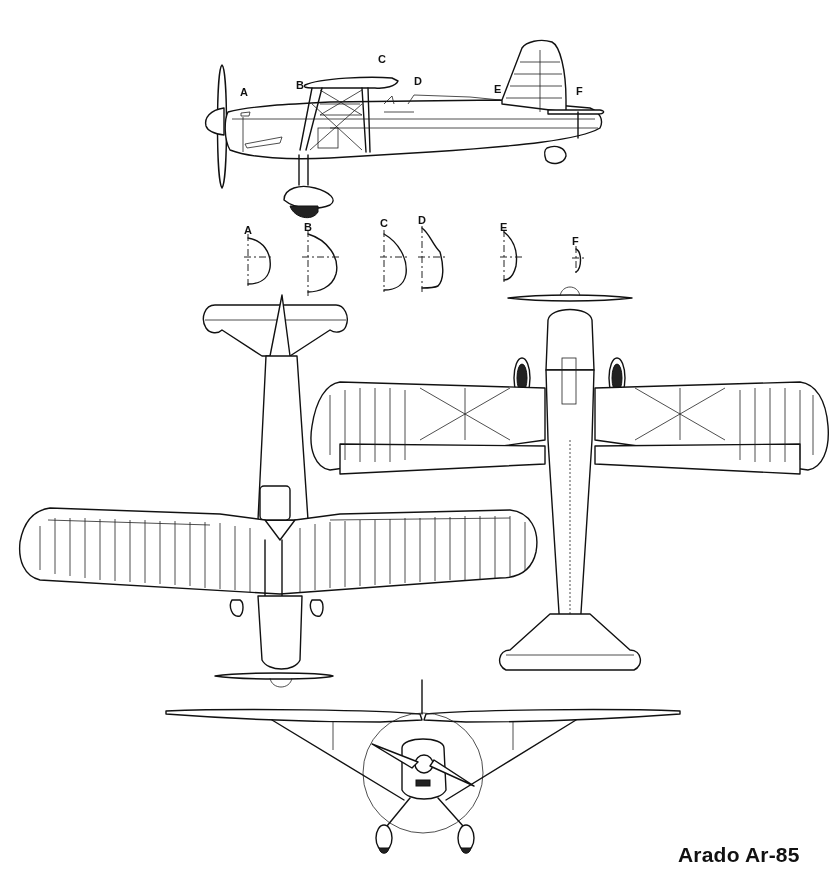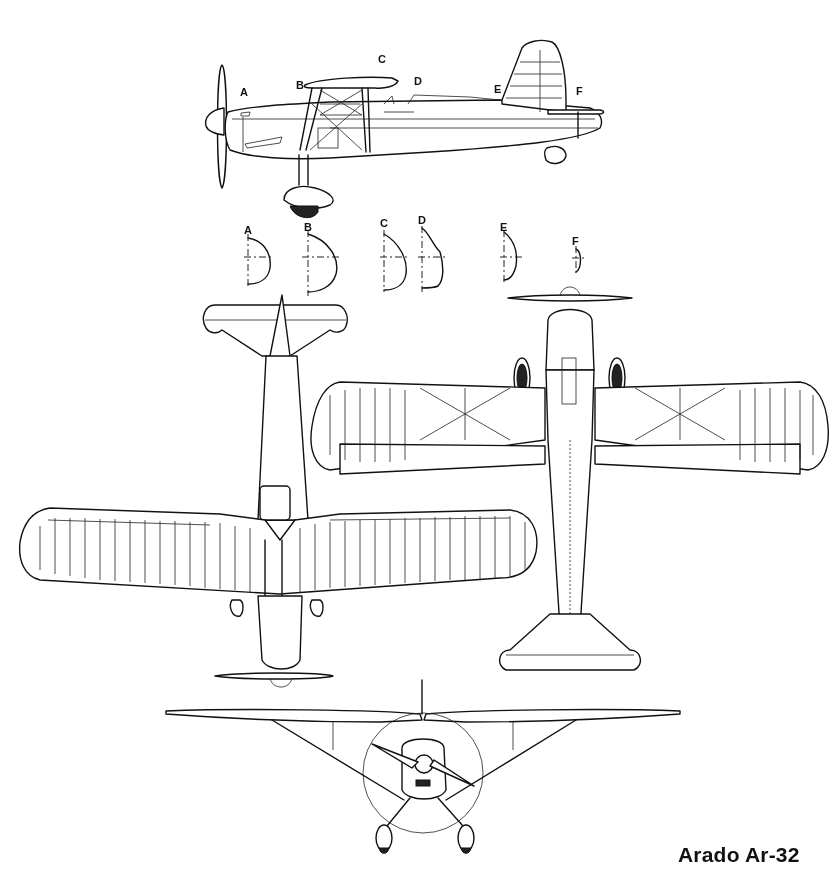--- a/index.html
+++ b/index.html
@@ -223,13 +223,13 @@
 <span class="lbl" style="left:494px;top:84px;">E</span>
 <span class="lbl" style="left:576px;top:86px;">F</span>
 
 <span class="lbl" style="left:244px;top:225px;">A</span>
 <span class="lbl" style="left:304px;top:222px;">B</span>
 <span class="lbl" style="left:380px;top:218px;">C</span>
 <span class="lbl" style="left:418px;top:215px;">D</span>
 <span class="lbl" style="left:500px;top:222px;">E</span>
 <span class="lbl" style="left:572px;top:236px;">F</span>
 
-<div class="title">Arado Ar-32</div>
+<div class="title">Arado Ar-85</div>
 
 </body></html>

